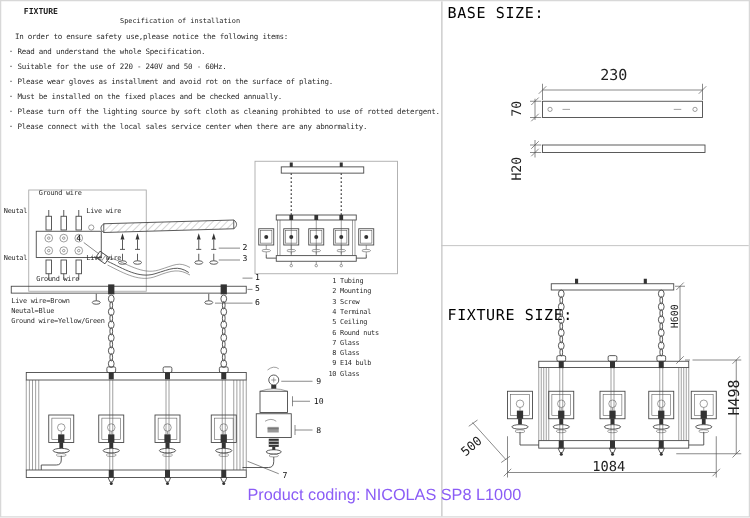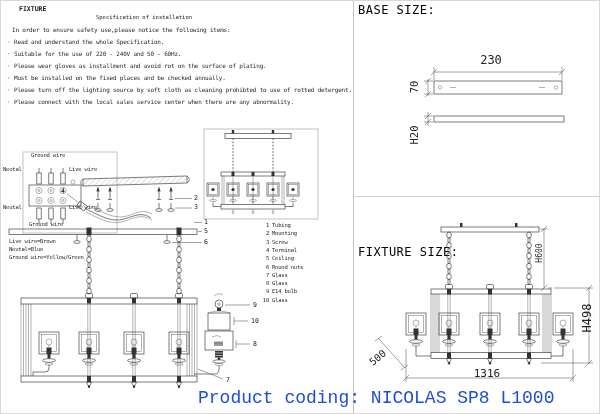--- a/index.html
+++ b/index.html
@@ -11,21 +11,21 @@
   .spec{font-size:6px;letter-spacing:-0.2px;color:#2a2a2a;}
   .tiny{font-size:5.5px;letter-spacing:-0.2px;color:#2a2a2a;}
   .callout{font-size:6.5px;color:#111;}
   .part-row{position:absolute;left:252px;font-size:5.5px;letter-spacing:-0.2px;color:#2a2a2a;white-space:nowrap;}
   .pnum{display:inline-block;width:16px;text-align:right;margin-right:3px;}
   .h-head{font-size:12px;font-weight:normal;letter-spacing:0.5px;color:#000;}
   .dim{color:#222;}
   .ctr{transform:translate(-50%,-50%);}
   .rot{transform:translate(-50%,-50%) rotate(-90deg);}
   .rot40{transform:translate(-50%,-50%) rotate(-40deg);}
-  .coding{font-size:18px;font-family:Liberation Mono, monospace;color:#1d4ed8;}
+  .coding{font-size:13px;font-family:Liberation Sans, sans-serif;color:#8b5cf6;}
   svg{position:absolute;overflow:visible;}
   .ln{stroke:#444;stroke-width:0.7;fill:none;}
   .thin{stroke:#555;stroke-width:0.45;fill:none;}
   .dimln{stroke:#555;stroke-width:0.55;fill:none;}
   .grayln{stroke:#a8a8a8;stroke-width:0.7;fill:none;}
   .fillk{fill:#333;stroke:none;}
   .divider-v{position:absolute;left:352px;top:0;width:1px;height:414px;background:#c4c4c4;}
 </style>
 </head>
 <body>
@@ -478,13 +478,13 @@
     <line x1="569" y1="380" x2="575" y2="374"></line>
   </g>
 </svg>
 
 <div class="t dim ctr" style="left:490px;top:59px;font-size:12px;">230</div>
 <div class="t dim rot" style="left:413px;top:86px;font-size:10.5px;">70</div>
 <div class="t dim rot" style="left:413px;top:134px;font-size:10.5px;">H20</div>
 <div class="t dim rot" style="left:539px;top:252px;font-size:8px;">H600</div>
 <div class="t dim rot" style="left:586px;top:317px;font-size:12px;">H498</div>
 <div class="t dim rot40" style="left:377px;top:357px;font-size:10px;">500</div>
-<div class="t dim ctr" style="left:486px;top:372px;font-size:11px;">1316</div>
+<div class="t dim ctr" style="left:486px;top:372px;font-size:11px;">1084</div>
 
 </body></html>

